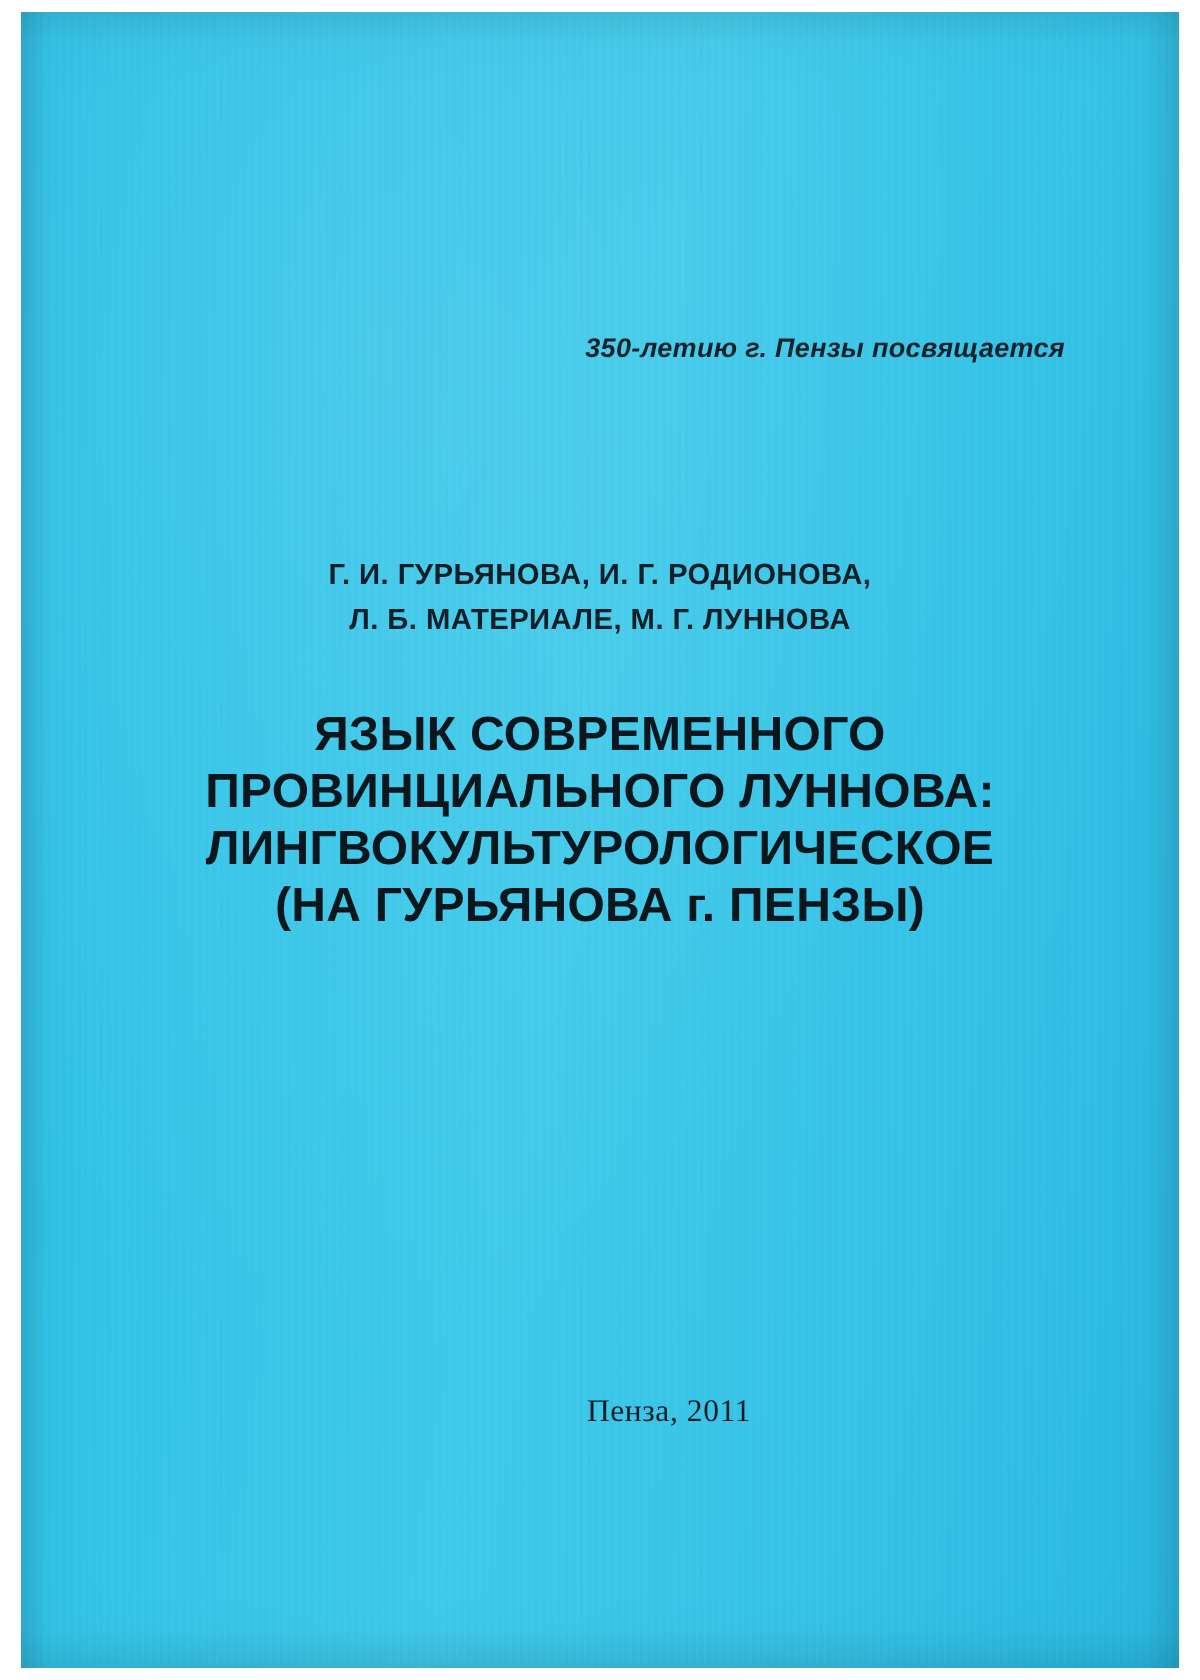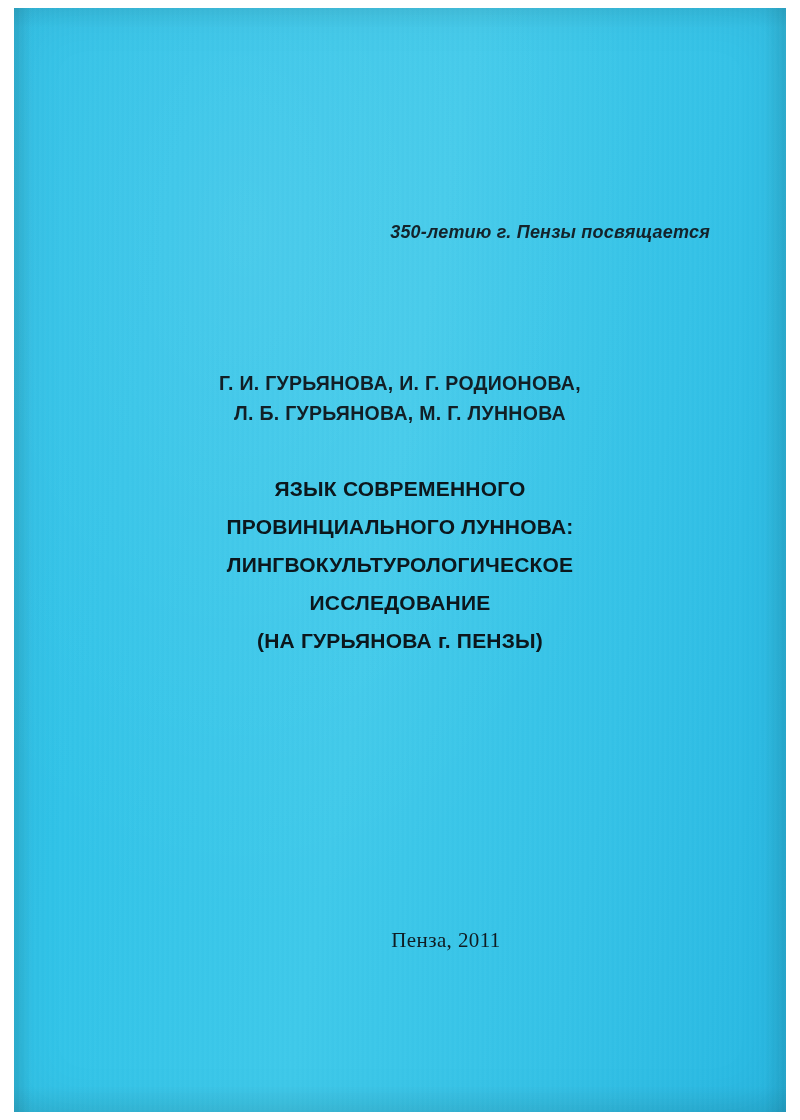--- a/index.html
+++ b/index.html
@@ -92,21 +92,21 @@
 
   .title {
     position: absolute;
     top: 462px;
     left: 0;
     width: 772px;
     text-align: center;
     color: #0c171d;
   }
   .title .line {
-    font-size: 21px;
+    font-size: 32px;
     font-weight: bold;
     letter-spacing: 0.2px;
     line-height: 38px;
     white-space: nowrap;
   }
 
   .imprint {
     position: absolute;
     top: 920px;
     left: 0;
@@ -132,28 +132,27 @@
 <body>
 
 <div class="page">
   <div class="cover">
     <div class="content">
 
       <div class="dedication">350-летию г. Пензы посвящается</div>
 
       <div class="authors">
         <div class="line">Г. И. ГУРЬЯНОВА, И. Г. РОДИОНОВА,</div>
-        <div class="line">Л. Б. ГУРЬЯНОВА, М. Г. ЛУННОВА</div>
+        <div class="line">Л. Б. МАТЕРИАЛЕ, М. Г. ЛУННОВА</div>
       </div>
 
       <div class="title">
         <div class="line">ЯЗЫК СОВРЕМЕННОГО</div>
         <div class="line">ПРОВИНЦИАЛЬНОГО ЛУННОВА:</div>
         <div class="line">ЛИНГВОКУЛЬТУРОЛОГИЧЕСКОЕ</div>
-        <div class="line">ИССЛЕДОВАНИЕ</div>
         <div class="line">(НА ГУРЬЯНОВА г. ПЕНЗЫ)</div>
       </div>
 
       <div class="imprint">Пенза, 2011</div>
 
     </div>
   </div>
   <div class="scan-edge"></div>
 </div>
 

